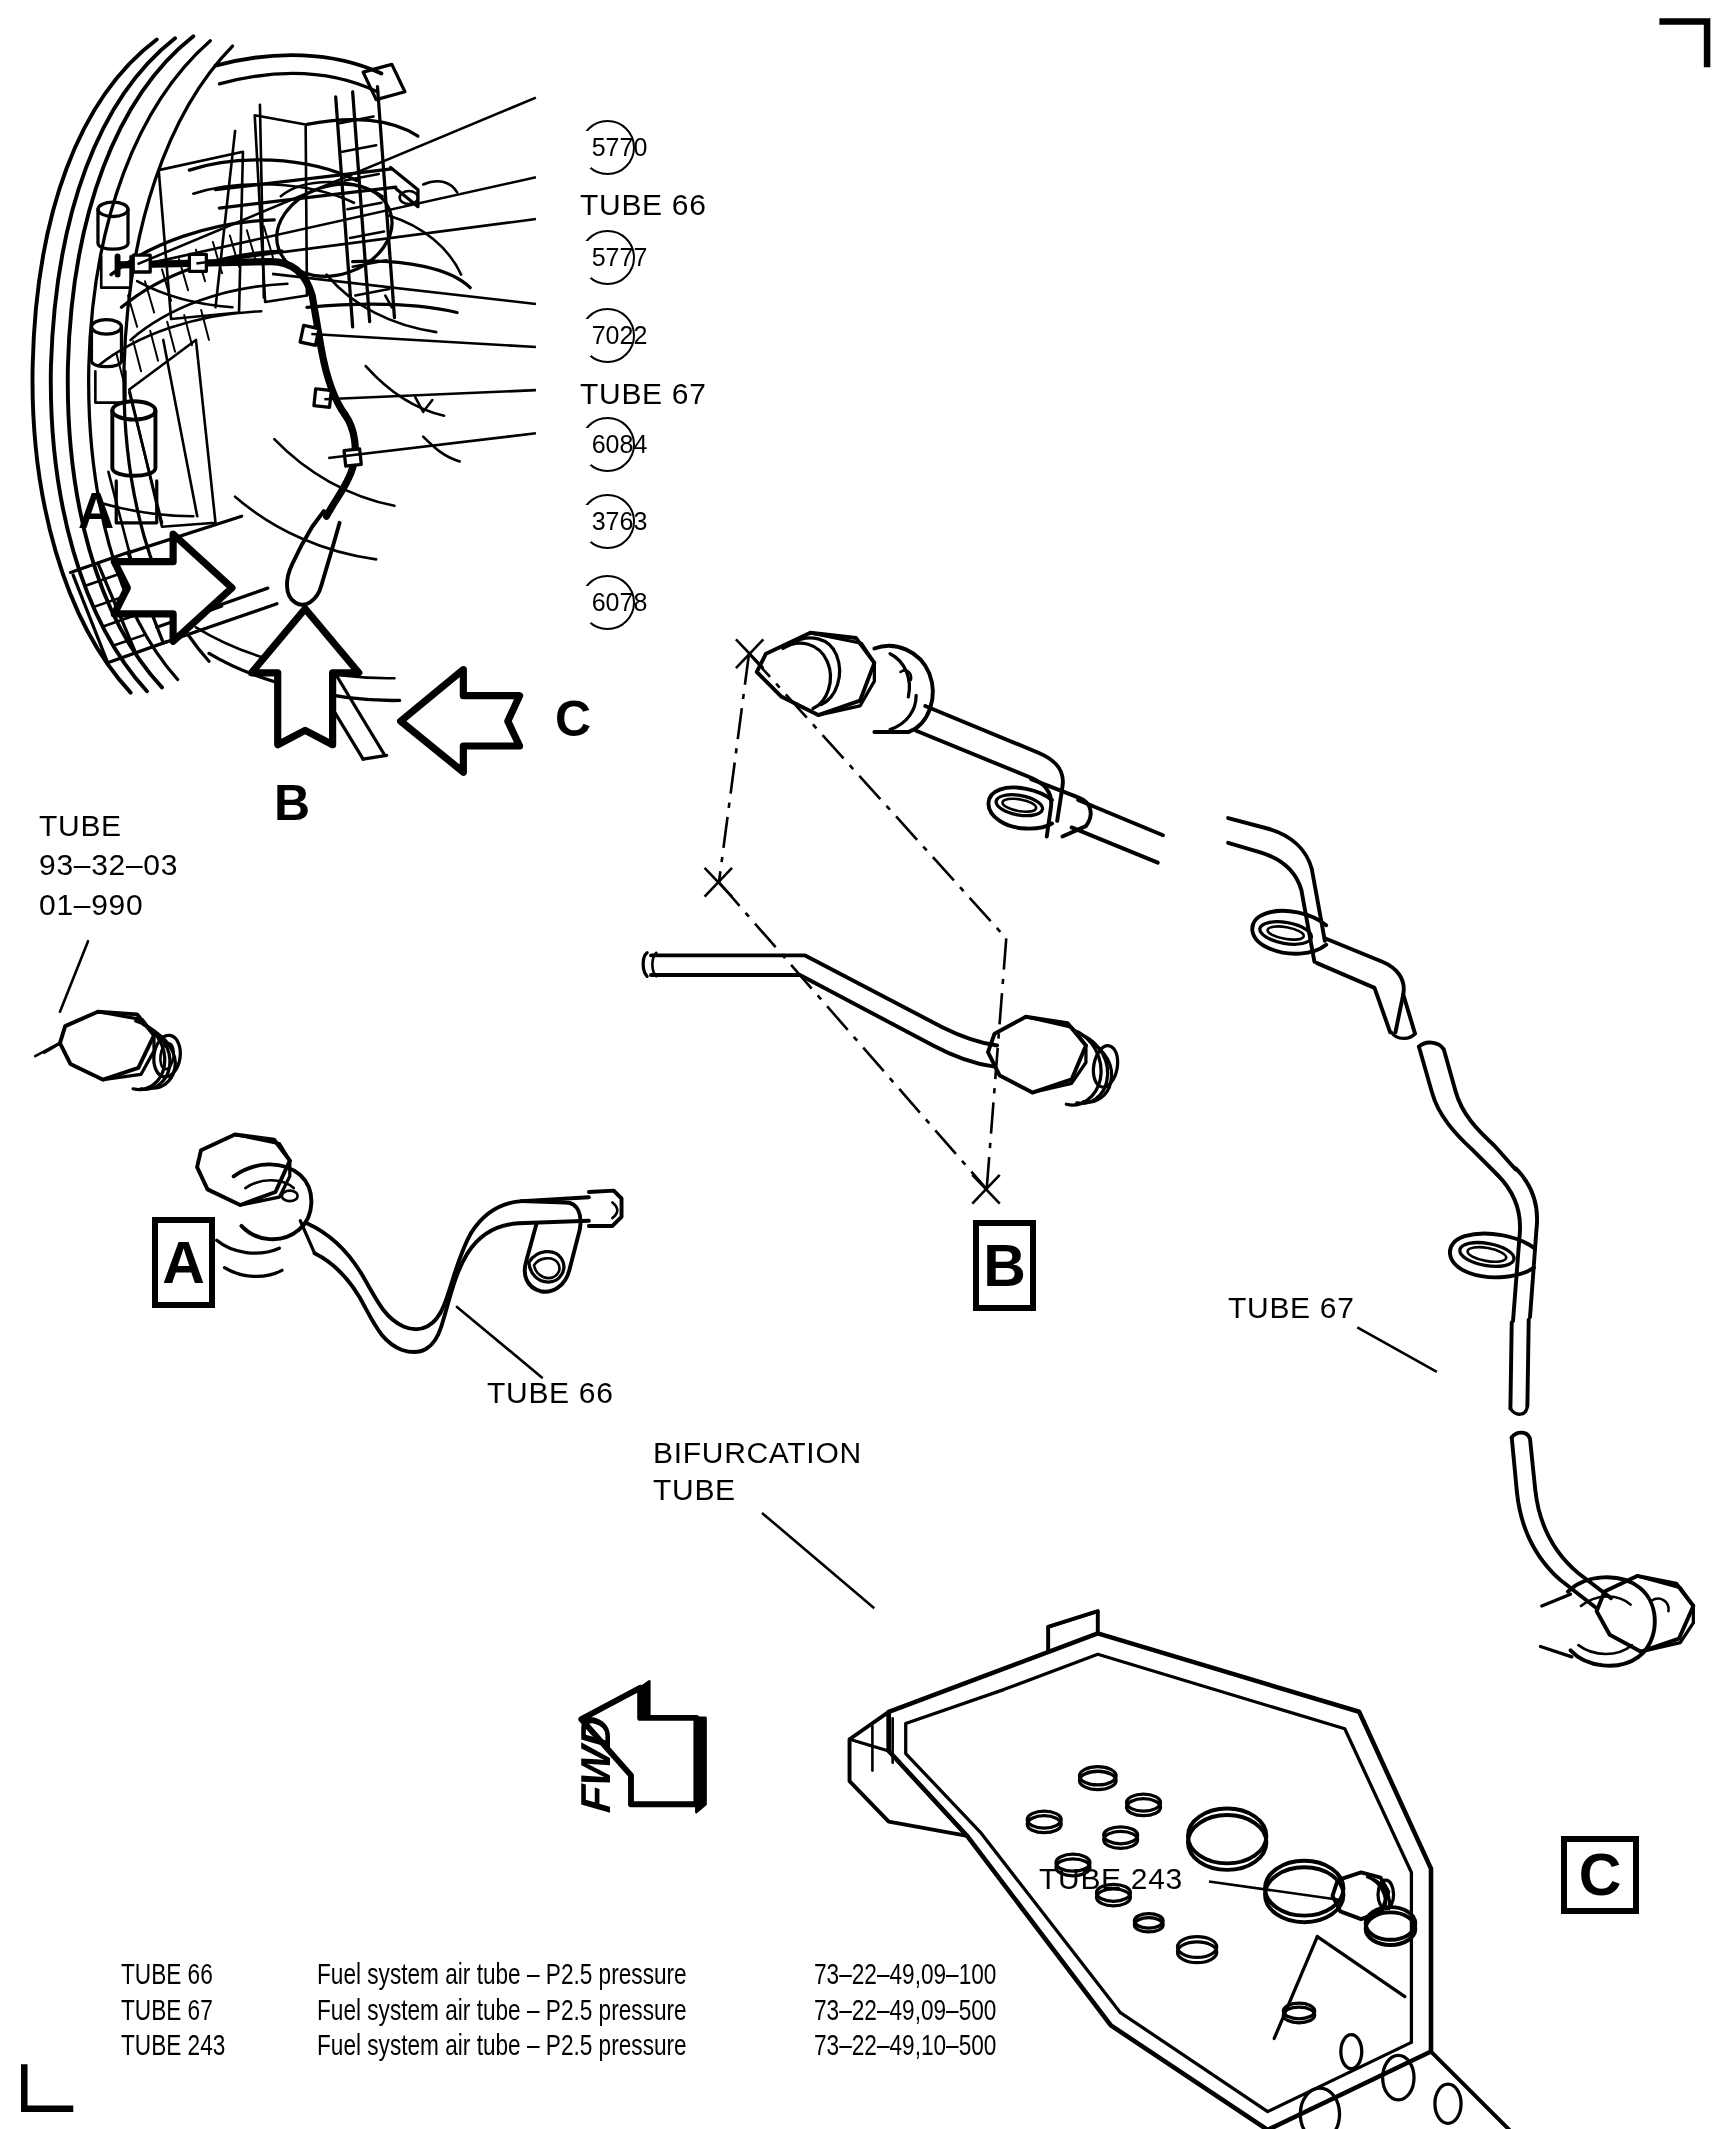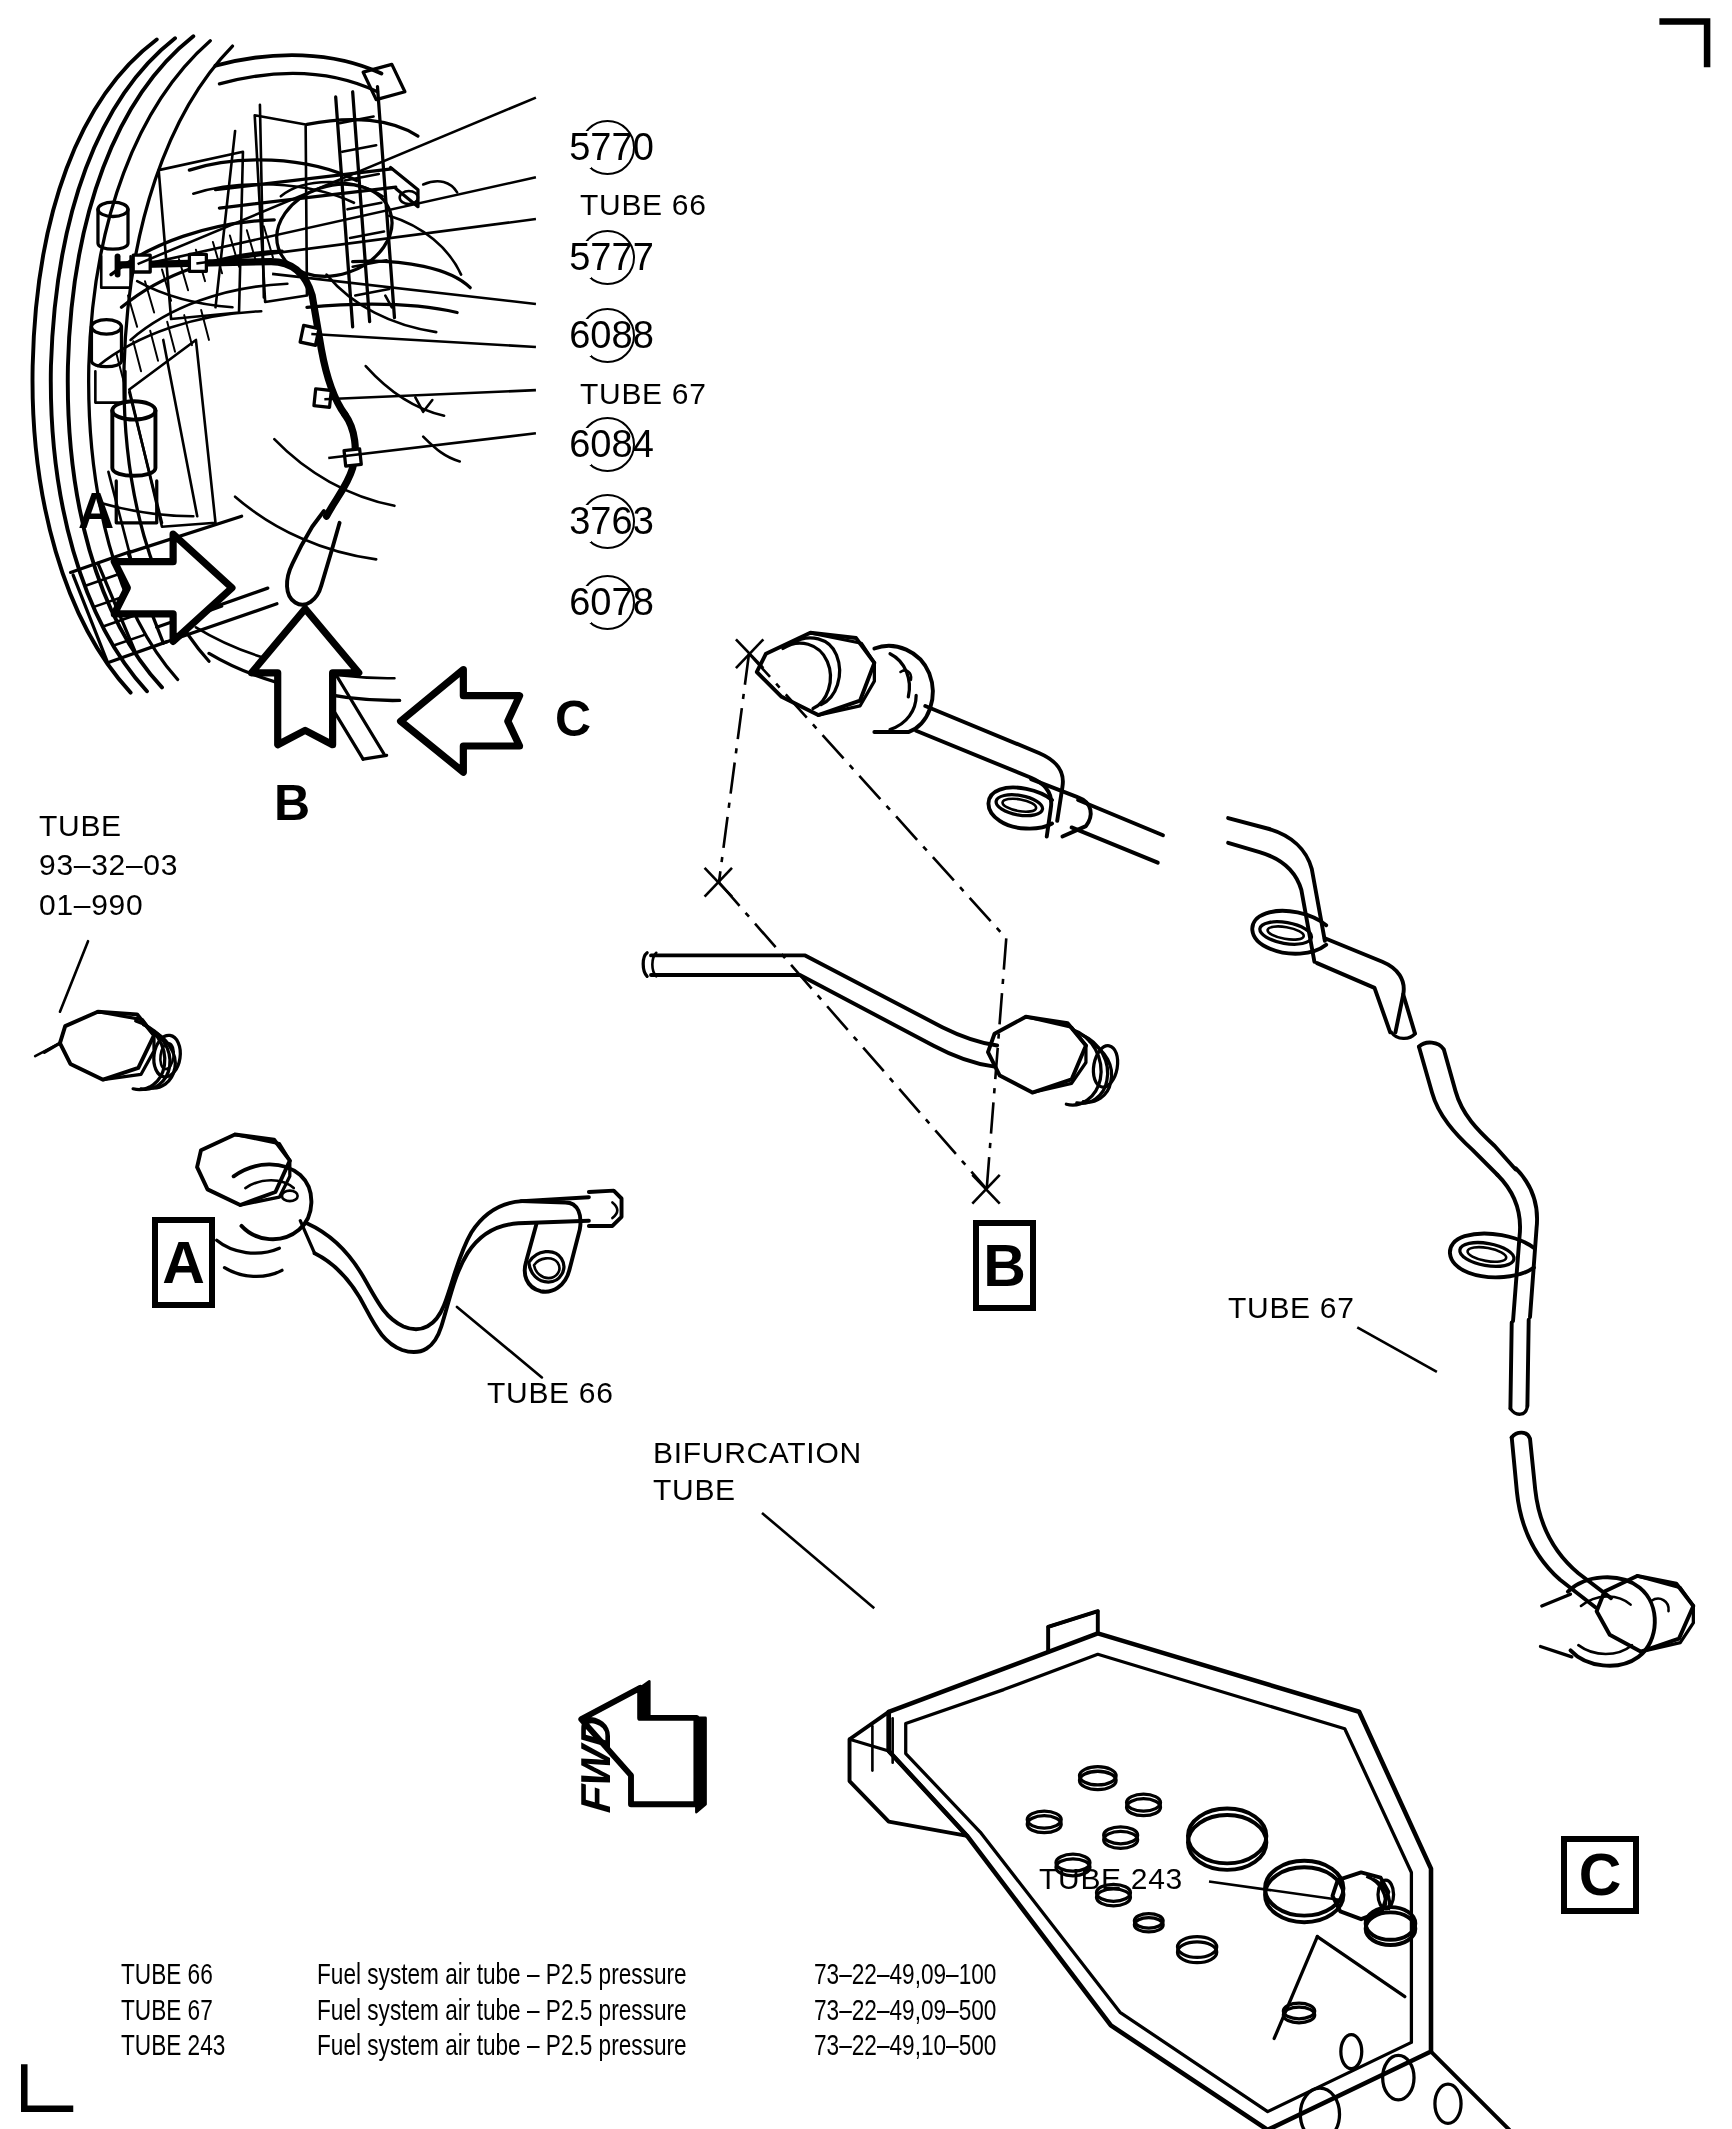--- a/index.html
+++ b/index.html
@@ -31,23 +31,23 @@
   }
   .bubble::after{
     content:"";
     position:absolute;
     left:-5.2px;top:9.1px;
     width:14.4px;height:37px;
     background:#fff;
   }
   .bubble span{
     position:absolute;
-    left:4px;top:0;width:100%;height:100%;
+    left:12px;top:0;width:100%;height:100%;
     display:flex;align-items:center;justify-content:center;
-    font-size:38px;letter-spacing:0px;
+    font-size:25px;letter-spacing:0px;
     z-index:2;
   }
   
   .vbox{
     position:absolute;
     border:6.5px solid #000;
     background:#fff;
     box-sizing:border-box;
     display:flex;align-items:center;justify-content:center;
     font-size:59px;font-weight:bold;
@@ -236,21 +236,21 @@
   </svg>
 
   <div class="bubble" style="left:580px;top:120px">
     <span>5770</span>
   </div>
   <div class="lbl t-big" style="left:580px;top:189px">TUBE 66</div>
   <div class="bubble" style="left:580px;top:230px">
     <span>5777</span>
   </div>
   <div class="bubble" style="left:580px;top:308px">
-    <span>6088</span>
+    <span>7022</span>
   </div>
   <div class="lbl t-big" style="left:580px;top:378px">TUBE 67</div>
   <div class="bubble" style="left:580px;top:417px">
     <span>6084</span>
   </div>
   <div class="bubble" style="left:580px;top:494px">
     <span>3763</span>
   </div>
   <div class="bubble" style="left:580px;top:575px">
     <span>6078</span>

